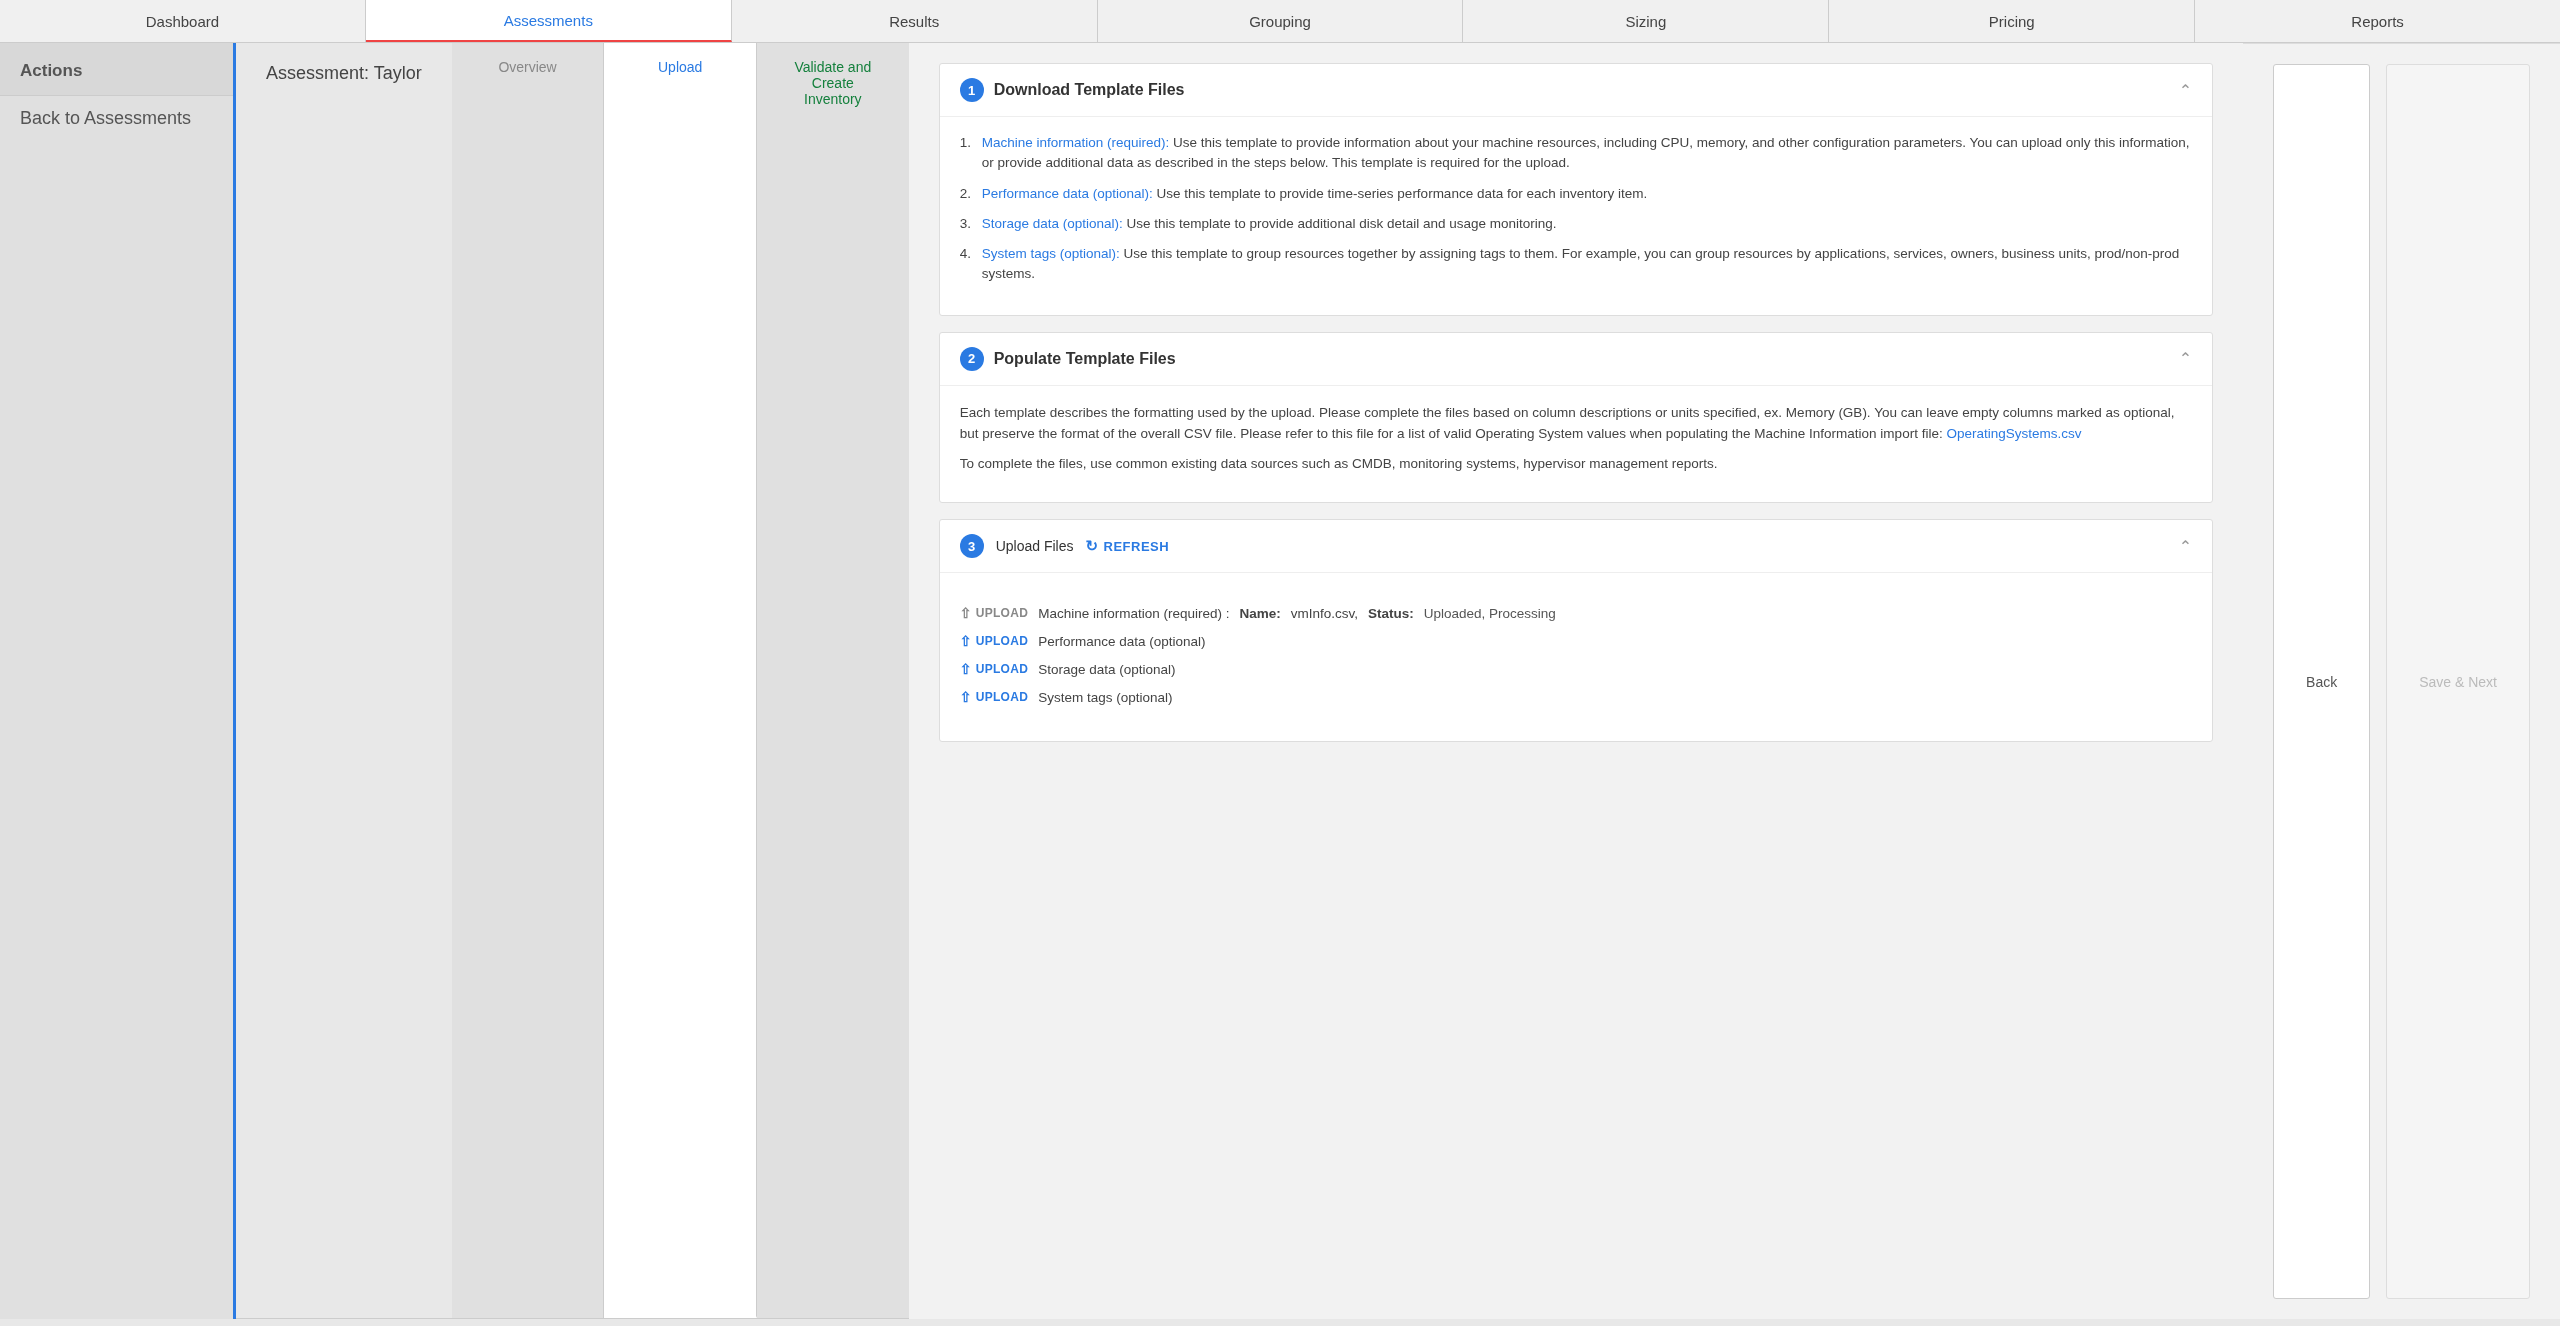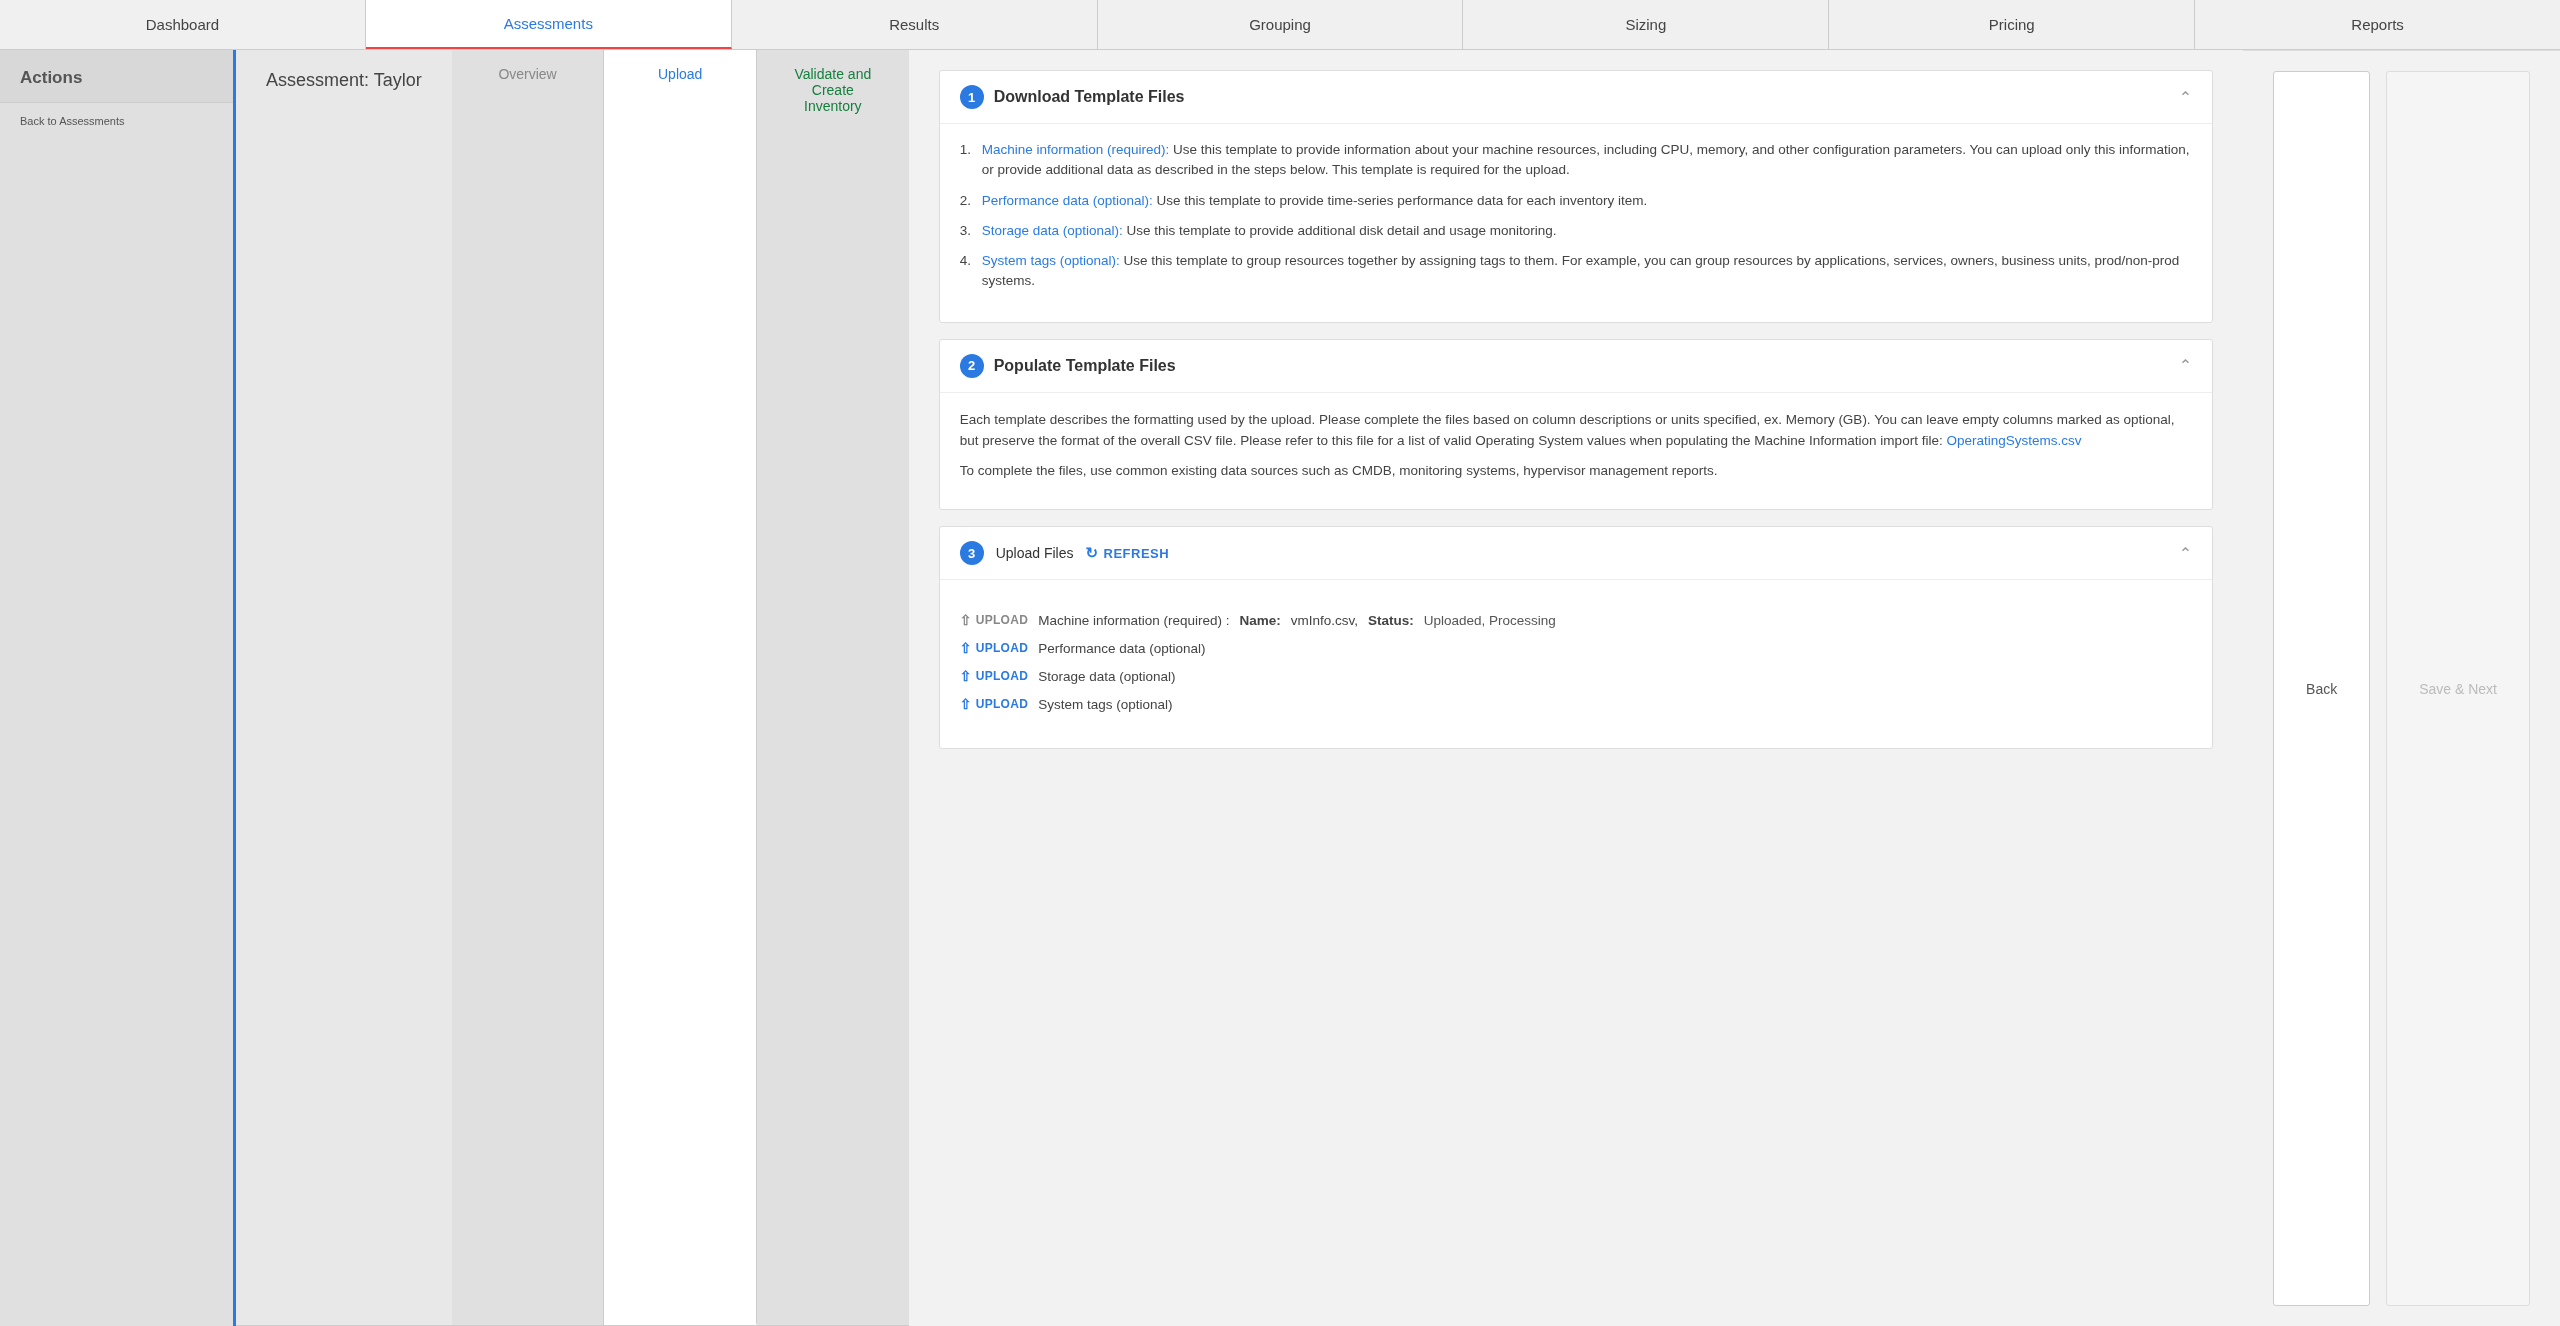--- a/index.html
+++ b/index.html
@@ -3,21 +3,21 @@
   <meta charset="utf-8">
   <style>
     * { box-sizing: border-box; margin: 0; padding: 0; }
     body { font-family: -apple-system, BlinkMacSystemFont, 'Segoe UI', Arial, sans-serif; font-size: 14px; background: #e8e8e8; color: #333; }
 
     
     .top-nav {
       display: flex;
       background: #4c1d95;
       border-bottom: 1px solid #ccc;
-      height: 50px;
+      height: 43px;
     }
     .top-nav-tab {
       flex: 1;
       display: flex;
       align-items: center;
       justify-content: center;
       border-right: 1px solid #ccc;
       cursor: pointer;
       font-size: 15px;
       color: #444;
@@ -50,21 +50,21 @@
       font-size: 17px;
       font-weight: 600;
       color: #555;
       background: #d8d8d8;
       border-bottom: 1px solid #ccc;
     }
     .sidebar-link {
       padding: 12px 20px;
       color: #555;
       cursor: pointer;
-      font-size: 11px;
+      font-size: 18px;
     }
 
     
     .content-area {
       flex: 1;
       background: #f2f2f2;
       overflow-y: auto;
       display: flex;
       flex-direction: row;
     }

